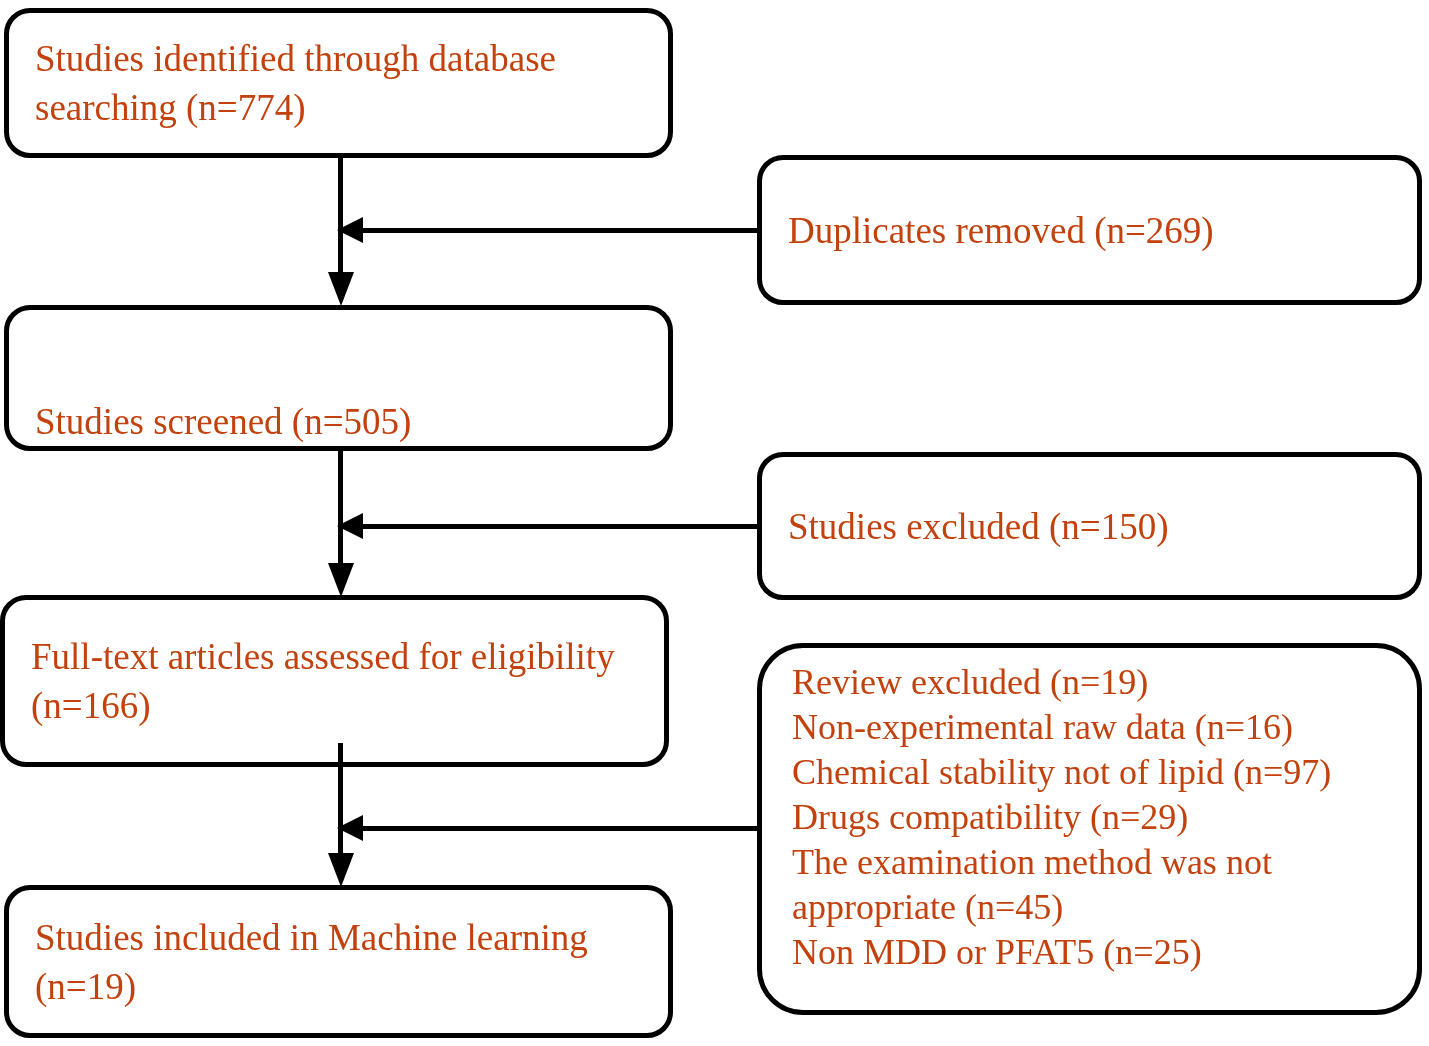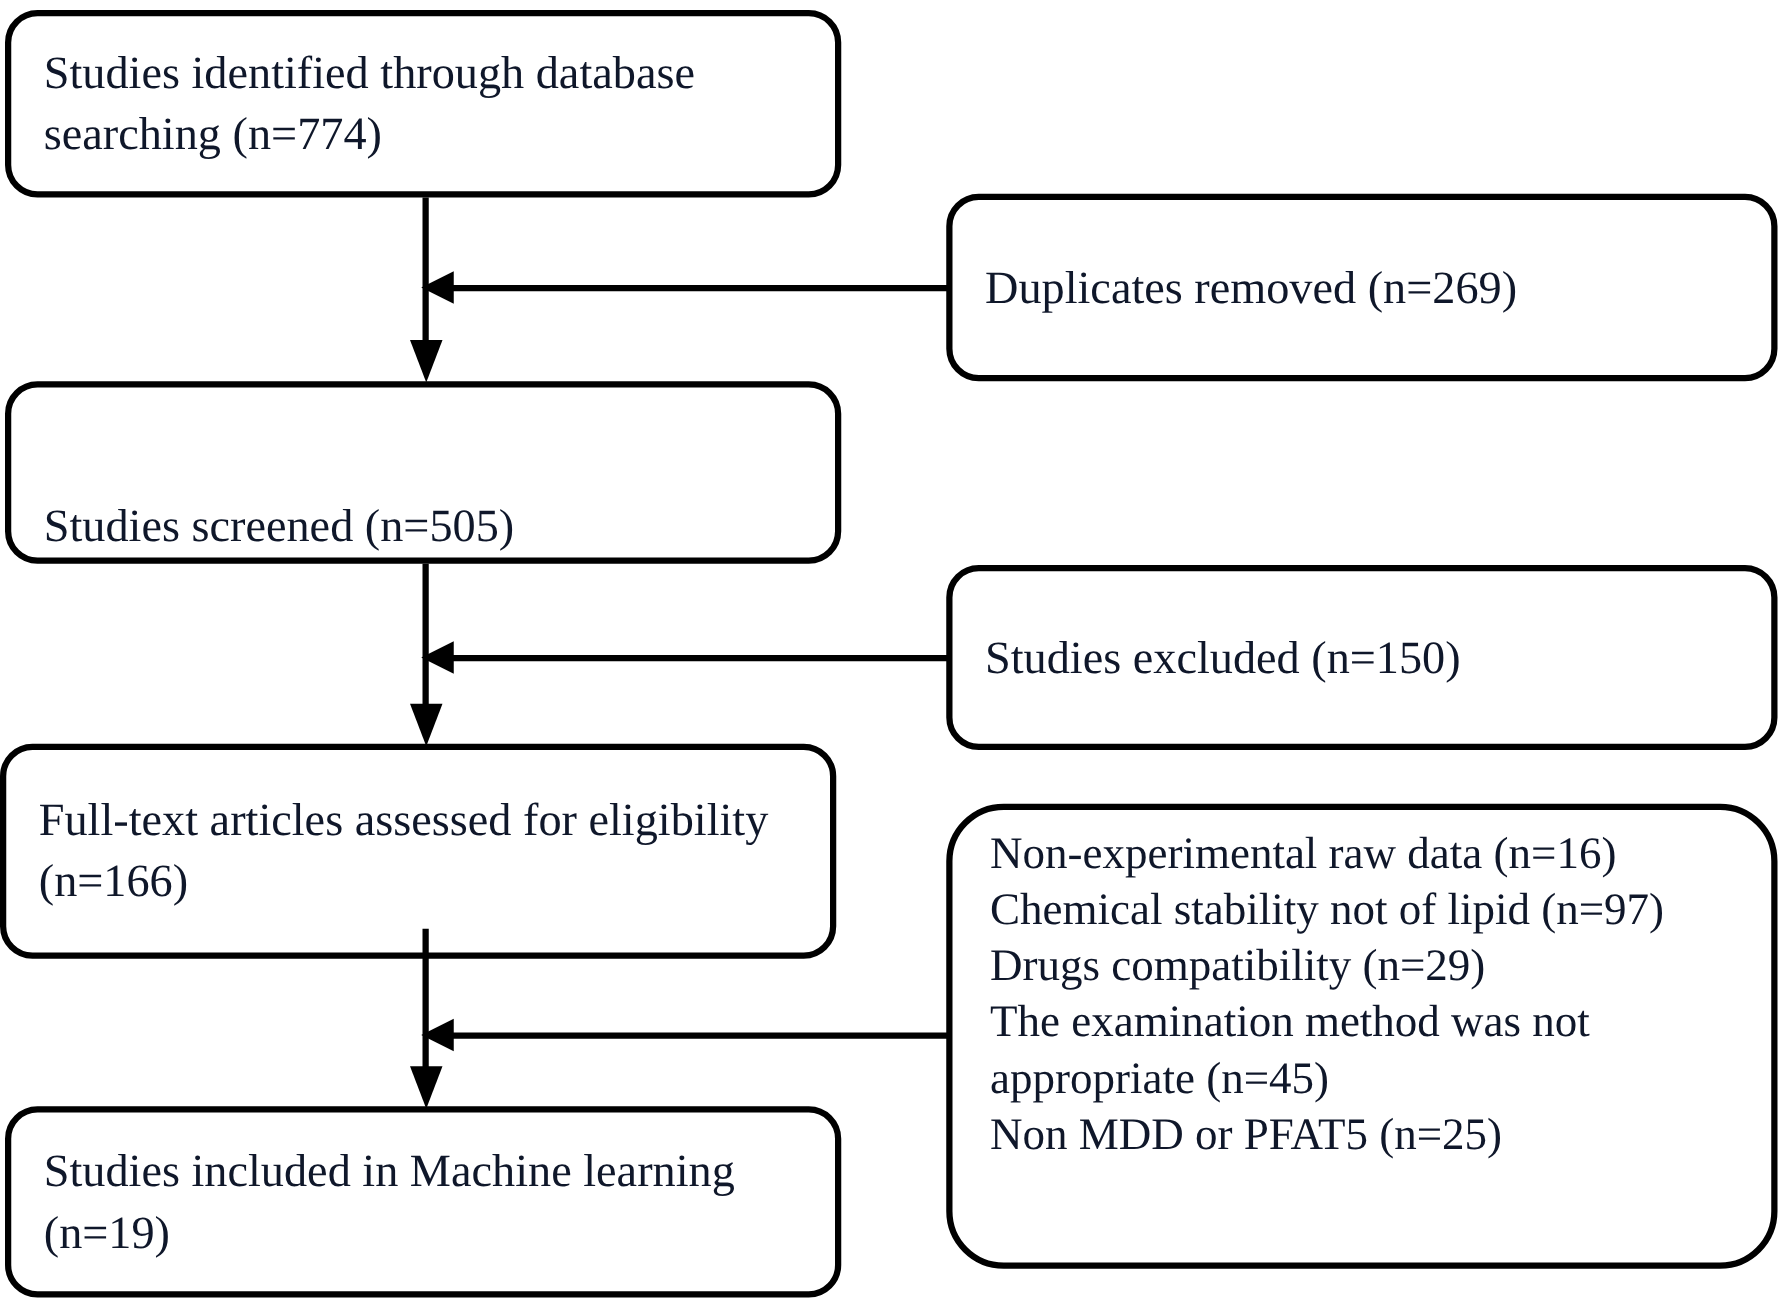--- a/index.html
+++ b/index.html
@@ -7,21 +7,21 @@
     padding: 0;
     background: #ffffff;
   }
   #canvas {
     position: relative;
     width: 1429px;
     height: 1046px;
     background: #ffffff;
     overflow: hidden;
     font-family: "Liberation Serif", "DejaVu Serif", serif;
-    color: #0f172a;
+    color: #c2410c;
   }
   .node {
     position: absolute;
     box-sizing: border-box;
     background: #ffffff;
     border: 5px solid #000000;
     border-radius: 26px;
     display: flex;
     flex-direction: column;
     justify-content: center;
@@ -119,20 +119,21 @@
 
   <div class="node" id="box-duplicates">
     <div class="line">Duplicates removed (n=269)</div>
   </div>
 
   <div class="node" id="box-excluded">
     <div class="line">Studies excluded (n=150)</div>
   </div>
 
   <div class="node tight" id="box-reasons">
+    <div class="line">Review excluded (n=19)</div>
     <div class="line">Non-experimental raw data (n=16)</div>
     <div class="line">Chemical stability not of lipid (n=97)</div>
     <div class="line">Drugs compatibility (n=29)</div>
     <div class="line">The examination method was not</div>
     <div class="line">appropriate (n=45)</div>
     <div class="line">Non MDD or PFAT5 (n=25)</div>
   </div>
 
   <div class="vline vstem-1"></div>
   <div class="arrowhead-down ah1"></div>

